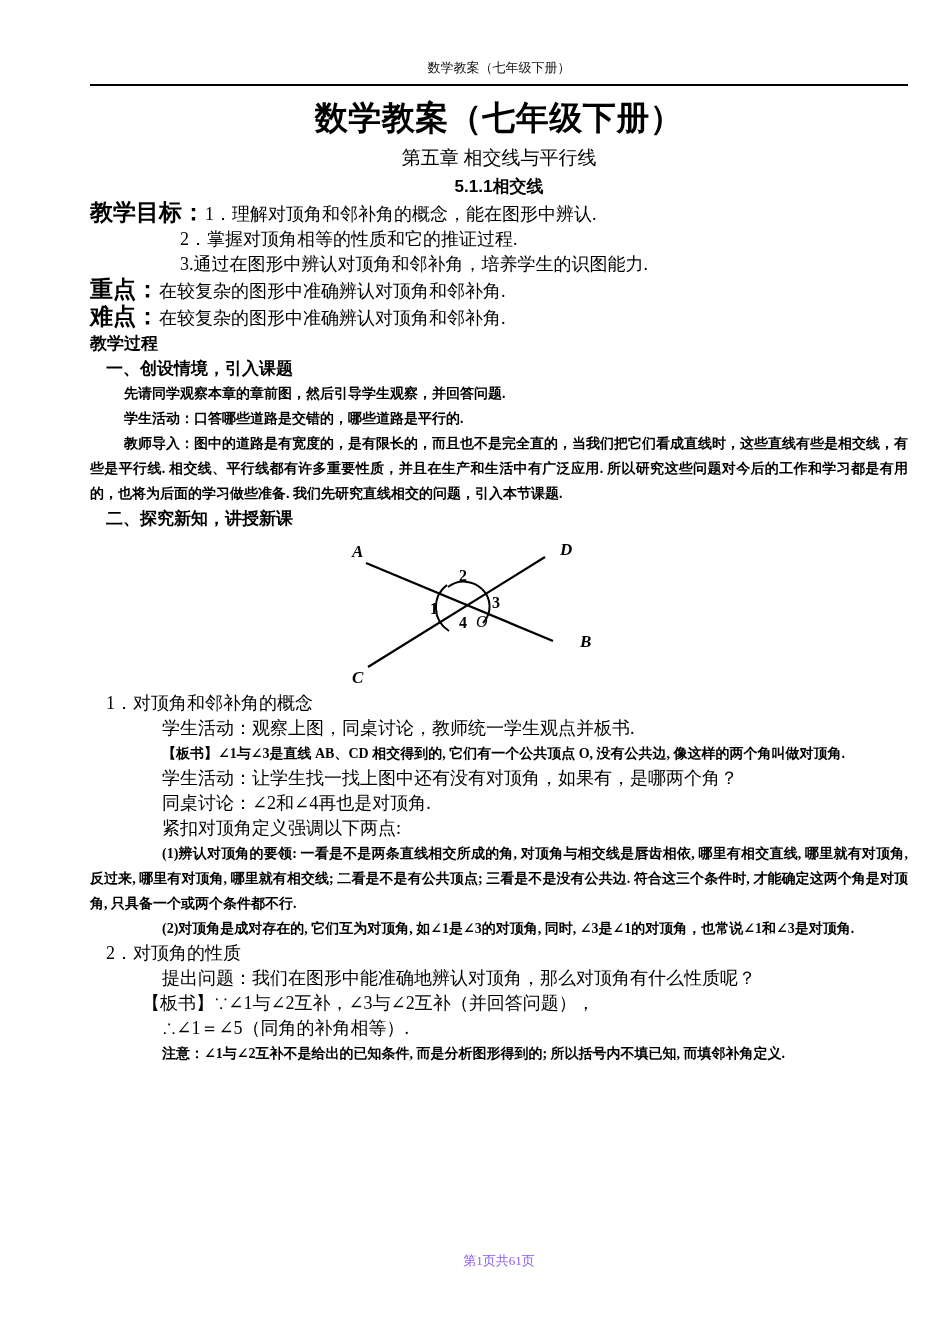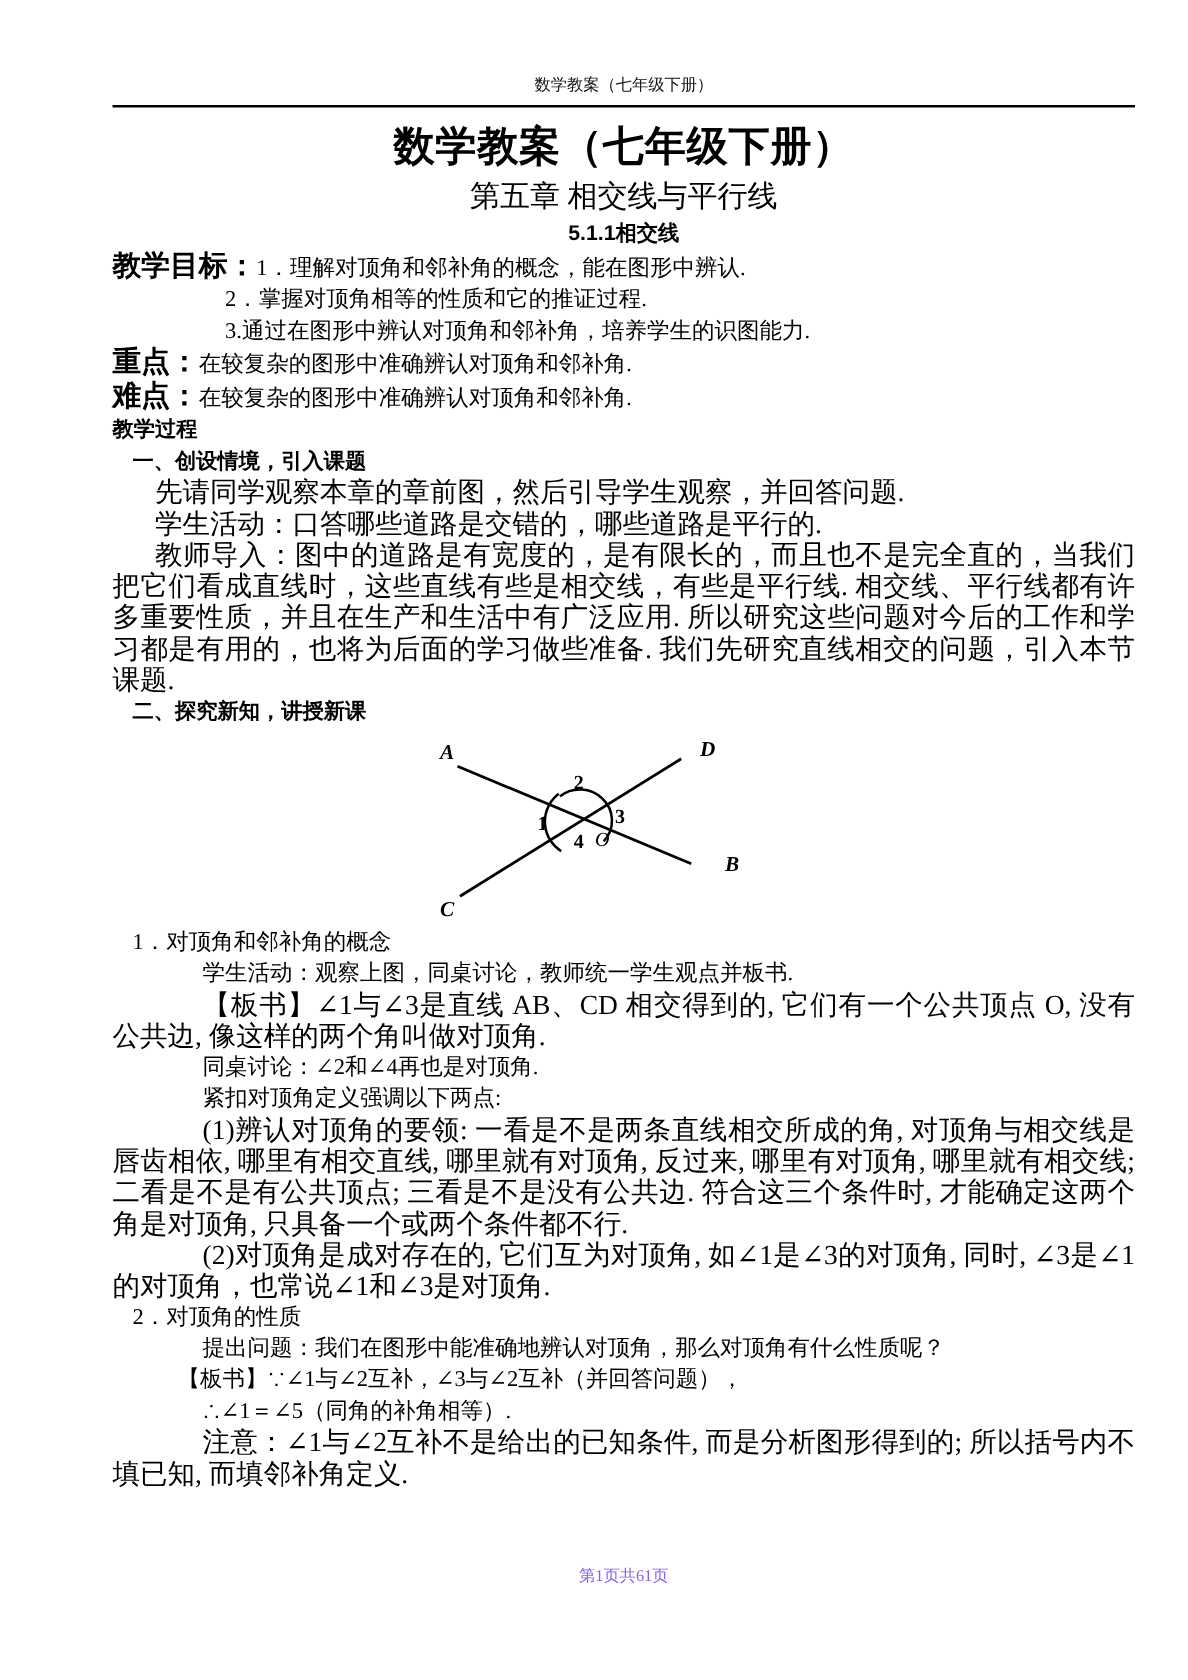--- a/index.html
+++ b/index.html
@@ -54,46 +54,47 @@
   .doc-title {
     text-align: center;
     font-size: 33px;
     font-weight: bold;
     line-height: 44px;
     letter-spacing: 0.5px;
     margin: 0 0 2px 0;
   }
   .chapter-title {
     text-align: center;
-    font-size: 24px;
+    font-size: 19px;
     font-weight: normal;
     line-height: 32px;
     margin: 0 0 1px 0;
   }
   .section-title {
     text-align: center;
     font-size: 17px;
     font-weight: bold;
     line-height: 23px;
     margin: 0 0 2px 0;
     font-family: "Liberation Sans", "DejaVu Sans", sans-serif;
   }
 
   .line {
     font-size: 18px;
     line-height: 25px;
     margin: 0;
     white-space: nowrap;
   }
   .para {
-    font-size: 22px;
+    font-size: 14px;
     line-height: 25px;
     margin: 0;
     text-align: justify;
     text-justify: inter-ideograph;
+    font-weight: bold;
   }
   .para.indent1 { text-indent: 34px; }
 
   .lab {
     font-weight: bold;
     font-family: "Liberation Sans", "DejaVu Sans", sans-serif;
     font-size: 23px;
   }
   .bold-head {
     font-weight: bold;
@@ -184,20 +185,21 @@
         <text x="88" y="77" font-family="Liberation Serif, serif" font-size="16" font-weight="bold">1</text>
         <text x="117" y="44" font-family="Liberation Serif, serif" font-size="16" font-weight="bold">2</text>
         <text x="150" y="71" font-family="Liberation Serif, serif" font-size="16" font-weight="bold">3</text>
         <text x="117" y="91" font-family="Liberation Serif, serif" font-size="16" font-weight="bold">4</text>
       </svg>
     </div>
 
     <div class="line ind-16">1．对顶角和邻补角的概念</div>
     <div class="line ind-72">学生活动：观察上图，同桌讨论，教师统一学生观点并板书.</div>
     <div class="para" style="text-indent:72px">【板书】∠1与∠3是直线 AB、CD 相交得到的, 它们有一个公共顶点 O, 没有公共边, 像这样的两个角叫做对顶角.</div>
+    <div class="line ind-72">学生活动：让学生找一找上图中还有没有对顶角，如果有，是哪两个角？</div>
     <div class="line ind-72">同桌讨论：∠2和∠4再也是对顶角.</div>
     <div class="line ind-72">紧扣对顶角定义强调以下两点:</div>
     <div class="para" style="text-indent:72px">(1)辨认对顶角的要领: 一看是不是两条直线相交所成的角, 对顶角与相交线是唇齿相依, 哪里有相交直线, 哪里就有对顶角, 反过来, 哪里有对顶角, 哪里就有相交线; 二看是不是有公共顶点; 三看是不是没有公共边. 符合这三个条件时, 才能确定这两个角是对顶角, 只具备一个或两个条件都不行.</div>
     <div class="para" style="text-indent:72px">(2)对顶角是成对存在的, 它们互为对顶角, 如∠1是∠3的对顶角, 同时, ∠3是∠1的对顶角，也常说∠1和∠3是对顶角.</div>
 
     <div class="line ind-16">2．对顶角的性质</div>
     <div class="line ind-72">提出问题：我们在图形中能准确地辨认对顶角，那么对顶角有什么性质呢？</div>
     <div class="line ind-52">【板书】∵∠1与∠2互补，∠3与∠2互补（并回答问题），</div>
     <div class="line ind-72">∴∠1＝∠5（同角的补角相等）.</div>
     <div class="para" style="text-indent:72px">注意：∠1与∠2互补不是给出的已知条件, 而是分析图形得到的; 所以括号内不填已知, 而填邻补角定义.</div>

